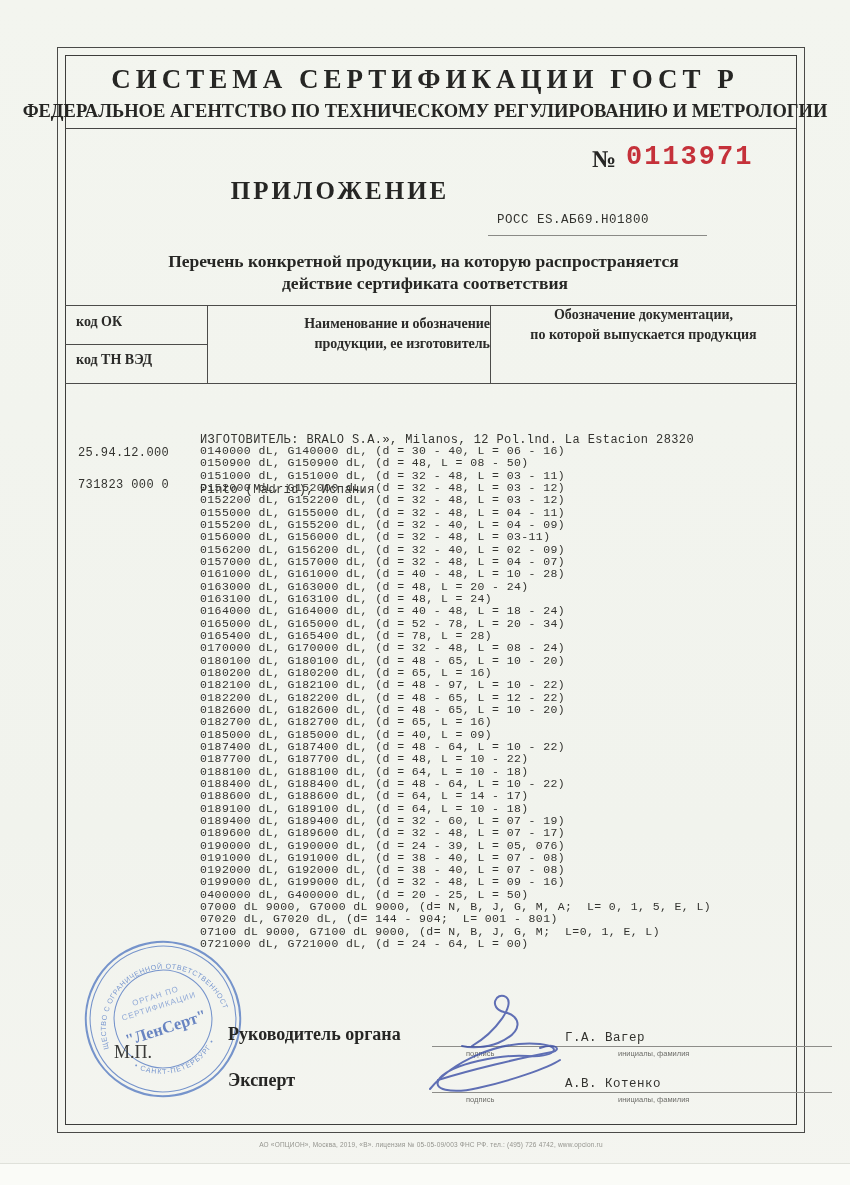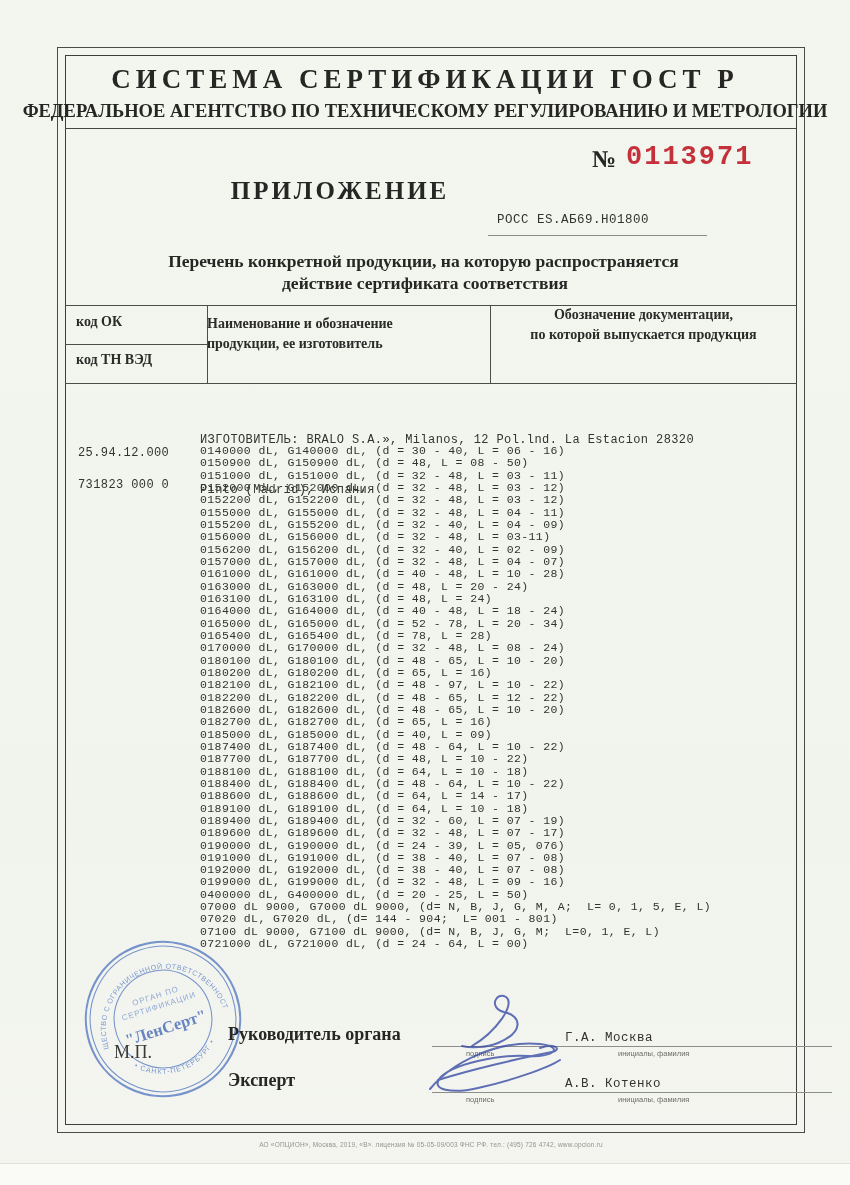--- a/index.html
+++ b/index.html
@@ -22,21 +22,21 @@
   .certref-line{left:488px;top:235px;width:219px;height:0;border-top:1px solid #8a8a86;}
   .stmt1{left:0;top:251px;width:847px;text-align:center;font-size:17.5px;}
   .stmt2{left:0;top:273px;width:850px;text-align:center;font-size:17.5px;}
   .tbl{left:65px;top:305px;width:732px;height:79px;border-top:1.2px solid #4c4c4a;border-bottom:1.2px solid #4c4c4a;box-sizing:border-box;}
   .tbl-v1{left:207px;top:305px;width:0;height:79px;border-left:1.2px solid #4c4c4a;}
   .tbl-v2{left:490px;top:305px;width:0;height:79px;border-left:1.2px solid #4c4c4a;}
   .tbl-h1{left:65px;top:344px;width:142px;height:0;border-top:1.2px solid #4c4c4a;}
   .cell{font-size:14px;font-weight:bold;color:#2b2b29;}
   .c1a{left:76px;top:314px;}
   .c1b{left:76px;top:352px;}
-  .c2{left:207px;top:314px;width:283px;text-align:left;line-height:20px;}
+  .c2{left:207px;top:314px;width:283px;text-align:right;line-height:20px;}
   .c3{left:490px;top:305px;width:307px;text-align:center;line-height:20px;}
   .manuf{left:200px;top:399px;font-size:12px;letter-spacing:.4px;line-height:16.5px;white-space:pre;}
   .code1{left:78px;top:446px;font-size:12px;letter-spacing:.4px;}
   .code2{left:78px;top:478px;font-size:12px;letter-spacing:.4px;}
   .products{left:200px;top:445px;font-size:11.5px;letter-spacing:.4px;line-height:12.33px;white-space:pre;}
   .sig-label1{left:228px;top:1024px;font-size:18px;}
   .sig-label2{left:228px;top:1070px;font-size:18px;}
   .sig-line1{left:432px;top:1046px;width:400px;height:0;border-top:1px solid #8d8d89;}
   .sig-line2{left:432px;top:1092px;width:400px;height:0;border-top:1px solid #8d8d89;}
   .cap{font-family:"Liberation Sans",sans-serif;font-size:7.5px;color:#6d6d69;}
@@ -117,21 +117,21 @@
       <textPath href="#arcBottom" startOffset="50%" text-anchor="middle">• САНКТ-ПЕТЕРБУРГ •</textPath>
     </text>
     <text x="85" y="63" text-anchor="middle" font-family="Liberation Sans, sans-serif" font-size="8.2" fill="#7b99d2" letter-spacing="1">ОРГАН ПО</text>
     <text x="85" y="74" text-anchor="middle" font-family="Liberation Sans, sans-serif" font-size="8.2" fill="#7b99d2" letter-spacing="1">СЕРТИФИКАЦИИ</text>
     <text x="85" y="100" text-anchor="middle" font-family="Liberation Serif, serif" font-weight="bold" font-size="17" fill="#4a6cb8">"ЛенСерт"</text>
   </svg>
 
   <div class="abs sig-label1 serifB">Руководитель органа</div>
   <div class="abs sig-line1"></div>
   <div class="abs cap cap-p1">подпись</div>
-  <div class="abs sig-name name1 mono">Г.А. Москва</div>
+  <div class="abs sig-name name1 mono">Г.А. Вагер</div>
   <div class="abs cap cap-n1">инициалы, фамилия</div>
 
   <div class="abs sig-label2 serifB">Эксперт</div>
   <div class="abs sig-line2"></div>
   <div class="abs cap cap-p2">подпись</div>
   <div class="abs sig-name name2 mono">А.В. Котенко</div>
   <div class="abs cap cap-n2">инициалы, фамилия</div>
 
   <div class="abs mp serifB">М.П.</div>
 

